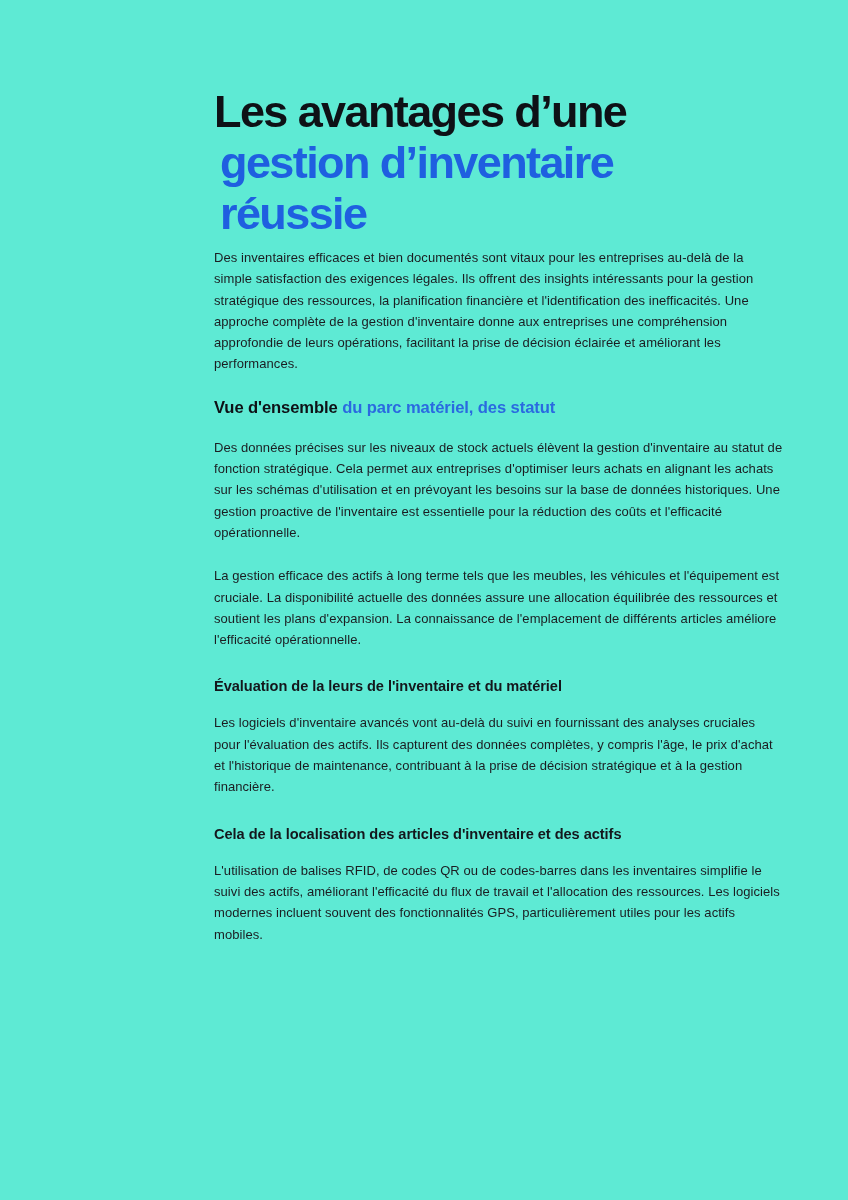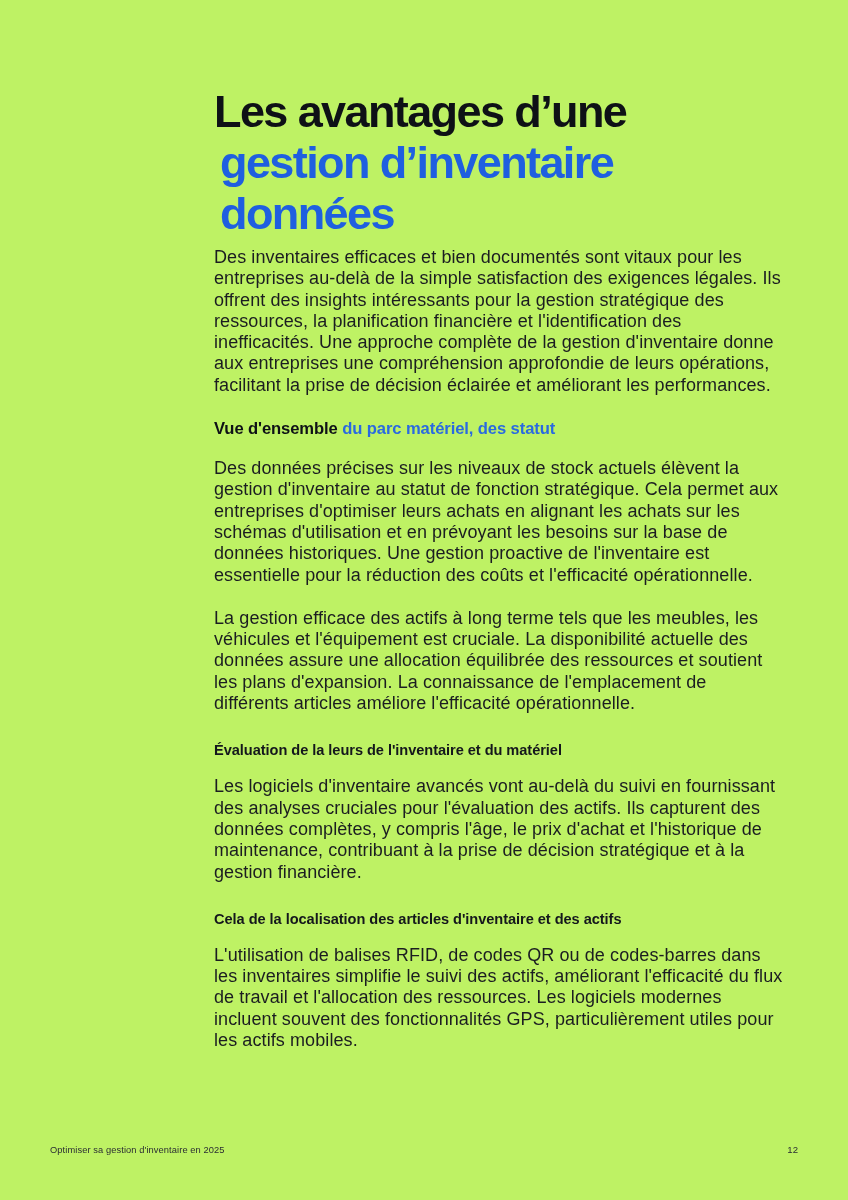--- a/index.html
+++ b/index.html
@@ -13,21 +13,21 @@
     height: 1200px;
     position: relative;
     font-family: "Liberation Sans", "DejaVu Sans", sans-serif;
     -webkit-font-smoothing: antialiased;
     overflow: hidden;
   }
 
   .page {
     position: absolute;
     inset: 0;
-    background: #bef264;
+    background: #5eead4;
   }
 
   
   .doc-title {
     position: absolute;
     left: 214px;
     top: 56px;
     width: 520px;
     font-size: 45px;
     line-height: 51px;
@@ -47,21 +47,21 @@
   
   .content {
     position: absolute;
     left: 214px;
     top: 247px;
     width: 578px;
   }
 
   p.body-text {
     margin: 0 8px 22px 0;
-    font-size: 18px;
+    font-size: 13px;
     line-height: 21.3px;
     color: #1b1d21;
     letter-spacing: 0.005em;
   }
   p.body-text:last-child { margin-bottom: 0; }
 
   h2.section-heading {
     margin: 12px 0 18px 0;
     font-size: 16.6px;
     line-height: 22px;
@@ -111,21 +111,21 @@
   }
 </style>
 </head>
 <body>
 
 <div class="page">
 
   <h1 class="doc-title">
     <span class="line">Les avantages d’une</span>
     <span class="line accent">gestion d’inventaire</span>
-    <span class="line accent">données</span>
+    <span class="line accent">réussie</span>
   </h1>
 
   <div class="content">
 
     <p class="body-text">Des inventaires efficaces et bien documentés sont vitaux pour les entreprises au-delà de la simple satisfaction des exigences légales. Ils offrent des insights intéressants pour la gestion stratégique des ressources, la planification financière et l'identification des inefficacités. Une approche complète de la gestion d'inventaire donne aux entreprises une compréhension approfondie de leurs opérations, facilitant la prise de décision éclairée et améliorant les performances.</p>
 
     <h2 class="section-heading"><span>Vue d'ensemble</span> <span class="accent">du parc matériel, des statut</span></h2>
 
     <p class="body-text">Des données précises sur les niveaux de stock actuels élèvent la gestion d'inventaire au statut de fonction stratégique. Cela permet aux entreprises d'optimiser leurs achats en alignant les achats sur les schémas d'utilisation et en prévoyant les besoins sur la base de données historiques. Une gestion proactive de l'inventaire est essentielle pour la réduction des coûts et l'efficacité opérationnelle.</p>
 
@@ -134,18 +134,14 @@
     <h3 class="sub-heading">Évaluation de la leurs de l'inventaire et du matériel</h3>
 
     <p class="body-text">Les logiciels d'inventaire avancés vont au-delà du suivi en fournissant des analyses cruciales pour l'évaluation des actifs. Ils capturent des données complètes, y compris l'âge, le prix d'achat et l'historique de maintenance, contribuant à la prise de décision stratégique et à la gestion financière.</p>
 
     <h3 class="sub-heading">Cela de la localisation des articles d'inventaire et des actifs</h3>
 
     <p class="body-text">L'utilisation de balises RFID, de codes QR ou de codes-barres dans les inventaires simplifie le suivi des actifs, améliorant l'efficacité du flux de travail et l'allocation des ressources. Les logiciels modernes incluent souvent des fonctionnalités GPS, particulièrement utiles pour les actifs mobiles.</p>
 
   </div>
 
-  <div class="footer">
-    <div class="footer-title">Optimiser sa gestion d'inventaire en 2025</div>
-    <div class="footer-page">12</div>
-  </div>
 
 </div>
 
 </body></html>

